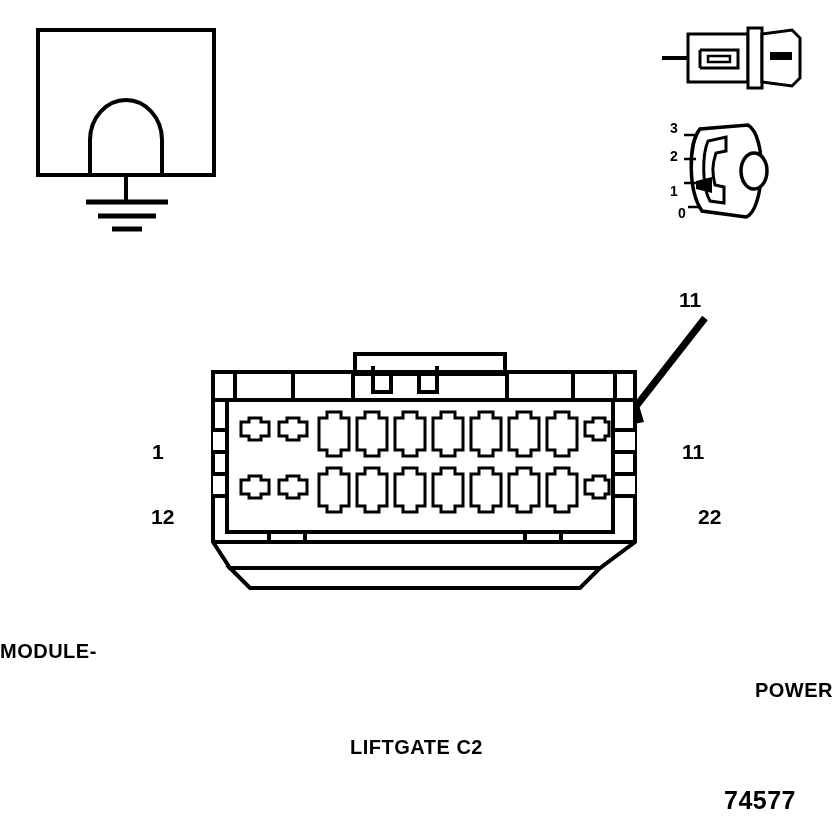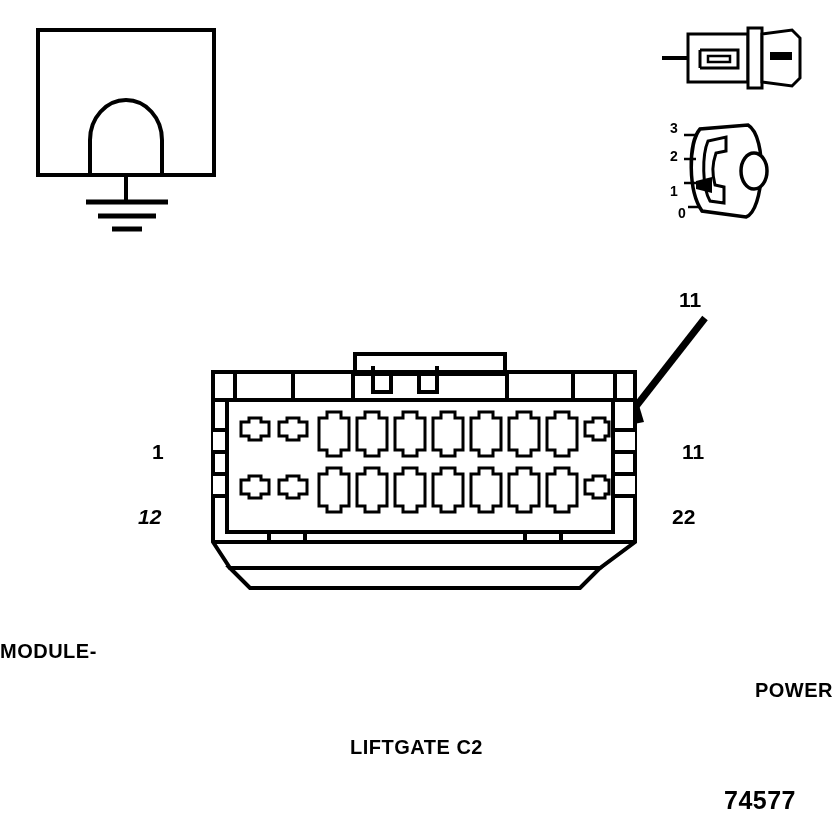--- a/index.html
+++ b/index.html
@@ -182,23 +182,23 @@
         <path d="M 304 122 L 312 122 L 312 116 L 326 116 L 326 122 L 334 122 L 334 154 L 326 154 L 326 160 L 312 160 L 312 154 L 304 154 Z"></path>
         <path d="M 342 122 L 350 122 L 350 116 L 364 116 L 364 122 L 372 122 L 372 154 L 364 154 L 364 160 L 350 160 L 350 154 L 342 154 Z"></path>
         <path d="M 380 128 L 388 128 L 388 124 L 400 124 L 400 128 L 404 128 L 404 142 L 400 142 L 400 146 L 388 146 L 388 142 L 380 142 Z"></path>
       </g>
 
       <path d="M 25 216 L 45 236 L 375 236 L 395 216 Z" fill="#fff" stroke="#000" stroke-width="4"></path>
     </svg>
   </div>
 
   <div class="lbl pin-label" style="left:152px; top:440px;">1</div>
-  <div class="lbl pin-label" style="left:138px; top:505px;font-style:italic;">12</div>
+  <div class="lbl pin-label" style="left:151px; top:505px;">12</div>
   <div class="lbl pin-label" style="left:682px; top:440px;">11</div>
-  <div class="lbl pin-label" style="left:672px; top:505px;">22</div>
+  <div class="lbl pin-label" style="left:698px; top:505px;">22</div>
 
   <div class="lbl caption-line" style="left:0; top:640px; width:833px; ">MODULE-</div>
   <div class="lbl caption-line" style="left:0; top:679px; width:833px; text-align:right;">POWER</div>
   <div class="lbl caption-line" style="left:0; top:718px; width:833px; text-align:center;margin-top:18px;">LIFTGATE C2</div>
 
   <div class="lbl figure-id" style="left:724px; top:786px;">74577</div>
 
 </div>
 
 </body></html>

